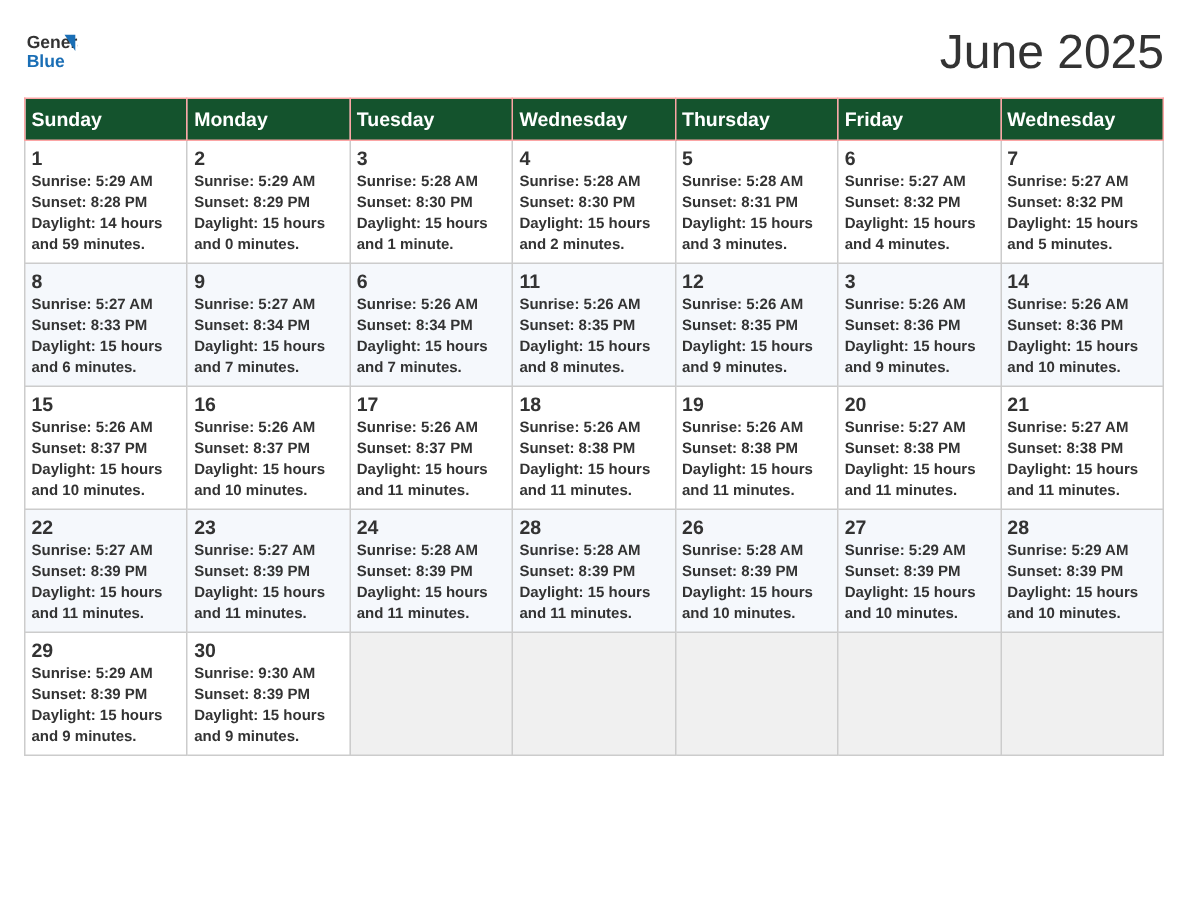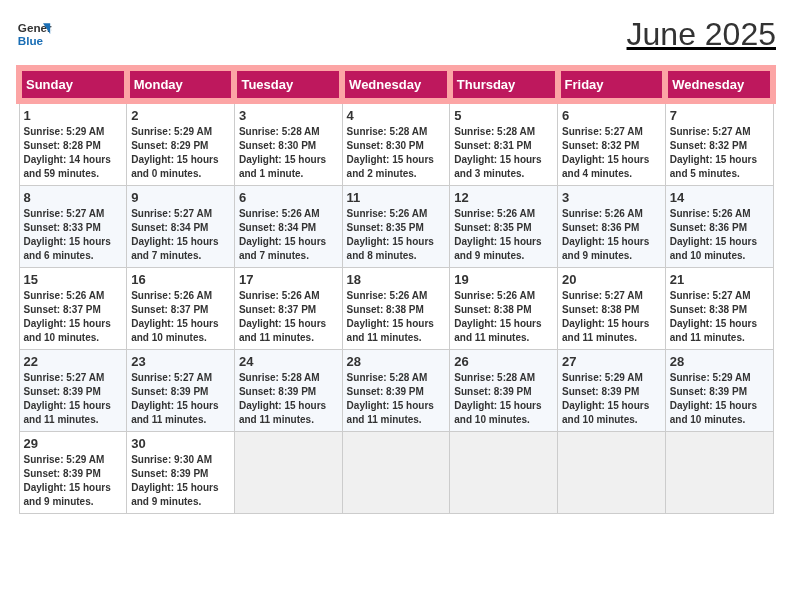--- a/index.html
+++ b/index.html
@@ -19,44 +19,43 @@
     .logo {
       display: flex;
       align-items: center;
       gap: 4px;
     }
     .logo-icon {
       width: 36px;
       height: 36px;
     }
     .title-area {
-      text-decoration: underline;
     }
     .calendar-title {
       font-size: 32px;
       color: #333;
       font-weight: normal;
     }
     .calendar-subtitle {
       font-size: 15px;
       color: #555;
     }
     table {
       width: 100%;
       border-collapse: collapse;
       font-size: 11px;
     }
     thead tr th {
-      background: #be185d;
+      background: #14532d;
       color: #fff;
       padding: 6px 4px;
       text-align: left;
       font-size: 13px;
       font-weight: bold;
-      border: 6px solid #fca5a5;
+      border: 1px solid #fca5a5;
     }
     tbody tr td {
       border: 1px solid #ccc;
       vertical-align: top;
       padding: 4px 4px;
       min-height: 70px;
       height: 80px;
       color: #333;
       background: #fff;
     }

